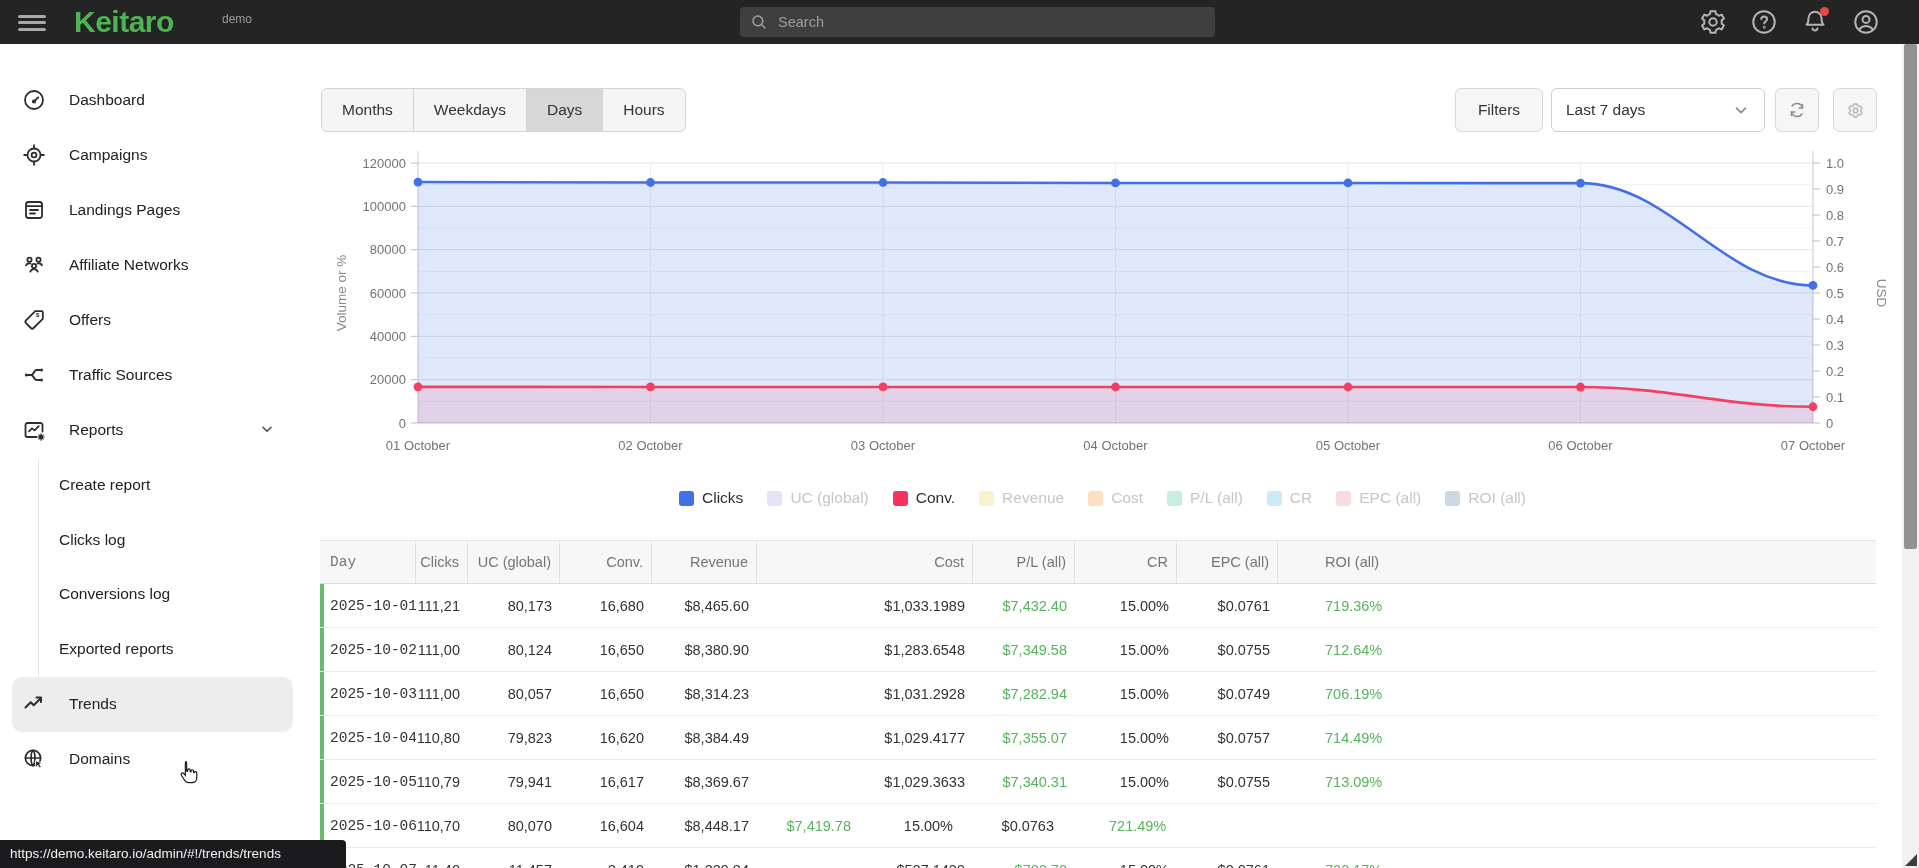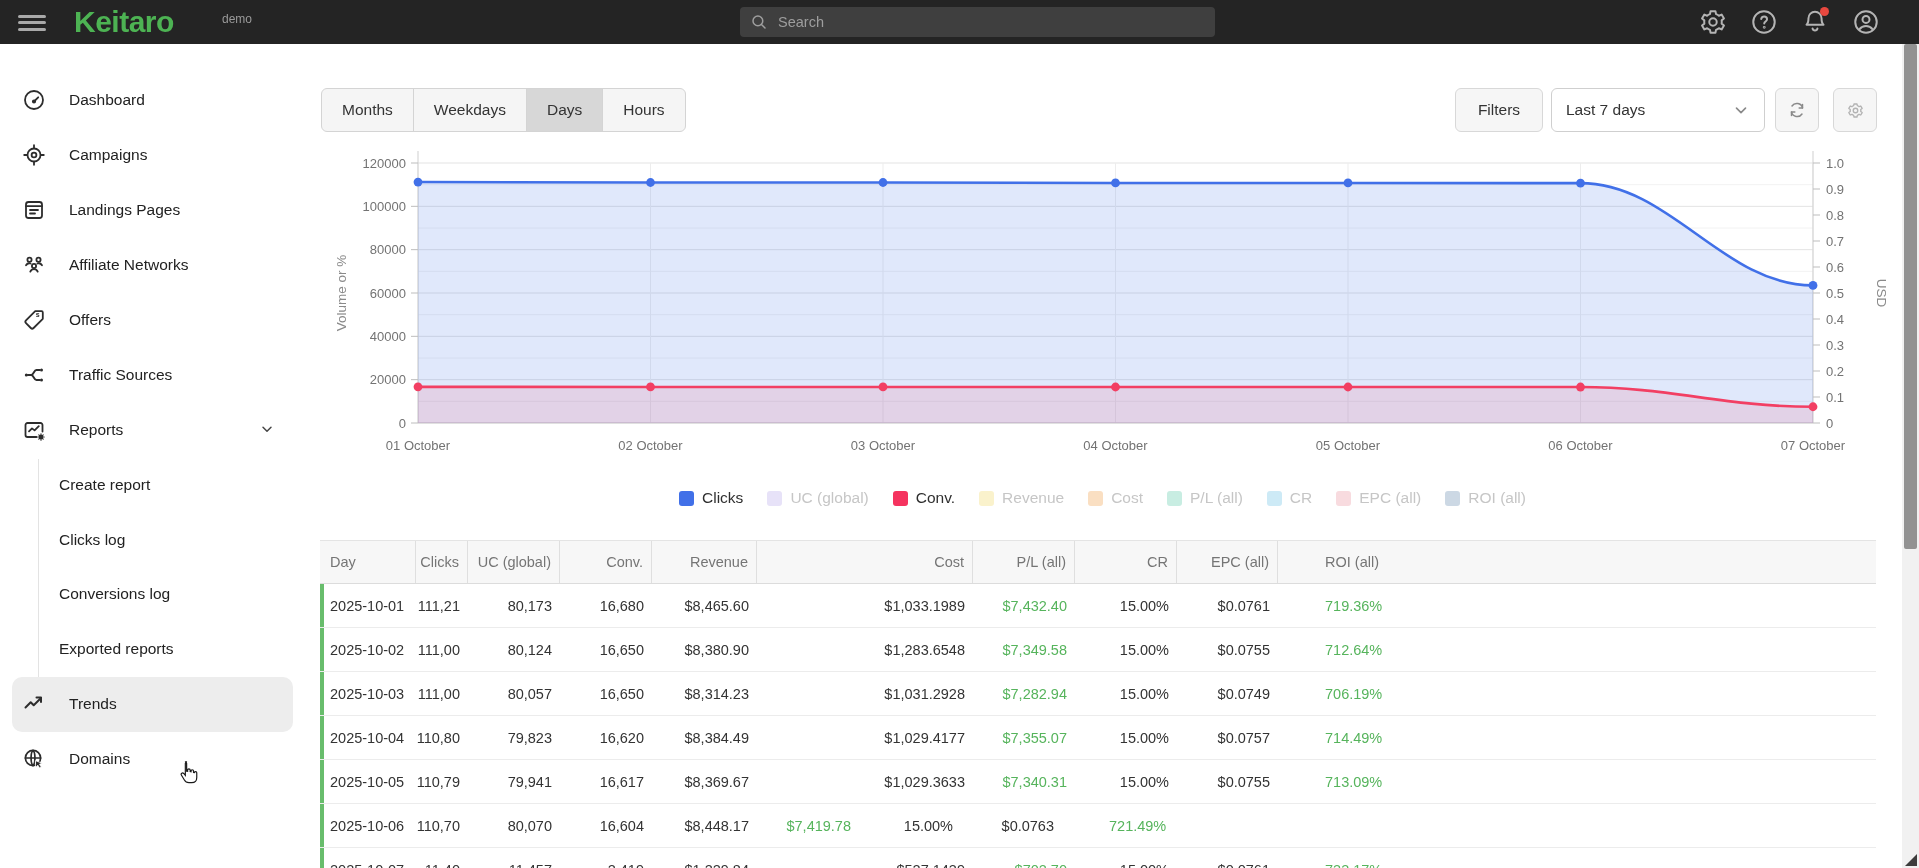--- a/index.html
+++ b/index.html
@@ -62,21 +62,21 @@
 
   
   .table { position:absolute; left:320px; top:540px; width:1556px; z-index:4; font-size:14.5px; }
   .trow { display:flex; height:44px; align-items:stretch; }
   .thead { background:#f7f7f7; border-top:1px solid #e4e4e4; border-bottom:1px solid #dcdcdc; color:#757575; }
   .thead .tcell { border-right:1px solid #dfdfdf; }
   .thead .tcell:last-child { border-right:none; }
   .tbody-row { border-bottom:1px solid #ececec; position:relative; color:#333; }
   .tbody-row::before { content:""; position:absolute; left:0; top:0; bottom:0; width:4px; background:#68bd6c; }
   .tcell { display:flex; align-items:center; overflow:hidden; white-space:nowrap; }
-  .al { justify-content:flex-start; padding-left:10px; }
+  .al { justify-content:flex-start; padding-left:10px;font-family:Liberation Mono, monospace; }
   .ar { justify-content:flex-end; padding-right:8px; }
   .aroi { justify-content:flex-start; padding-left:47px; }
   .green { color:#56b45c; }
 
   
   .statusbar { position:absolute; left:0; top:840px; width:346px; height:28px; background:#1b1b1e; color:#f2f2f2;
     font-size:13.5px; line-height:28px; padding:0 10px; border-top-right-radius:4px; z-index:40; white-space:nowrap; }
   .vscroll { position:absolute; right:0; top:44px; width:17px; height:824px; background:#f1f1f1; z-index:50; }
   .vthumb { position:absolute; left:2px; top:0; width:13px; height:505px; background:#929292; border-radius:2px; }
   .corner-tri { position:absolute; right:2px; bottom:2px; width:0; height:0;
@@ -472,20 +472,21 @@
         <div class="tcell ar" style="width: 92px;">2,419</div>
         <div class="tcell ar" style="width: 105px;">$1,229.84</div>
         <div class="tcell ar" style="width: 216px;">$527.1439</div>
         <div class="tcell ar green" style="width: 102px;">$702.70</div>
         <div class="tcell ar" style="width: 102px;">15.00%</div>
         <div class="tcell ar" style="width: 101px;">$0.0761</div>
         <div class="tcell aroi green" style="width: 598px;">733.17%</div>
       </div>
     </div>
 
+  <div class="statusbar">https://demo.keitaro.io/admin/#!/trends/trends</div>
   <div class="vscroll">
       <div class="vthumb"></div>
     </div>
   <div class="corner-tri"></div>
   <svg id="cursor" viewBox="0 0 24 26">
     <path d="M8.2 1.6c.9 0 1.6.7 1.6 1.6v7.2l.9.15V9.2c0-.55.55-1 1.2-1s1.2.45 1.2 1v1.6l.8.15v-.9c0-.55.5-1 1.1-1 .7 0 1.2.5 1.2 1v1.5l.8.15c0-.5.5-.9 1.1-.9.6 0 1.1.5 1.1 1.1v4.3c0 2.8-1.9 4.8-4.7 4.8h-2.6c-1.9 0-3.3-.8-4.2-2.4l-2.8-4.7c-.4-.6-.2-1.3.4-1.7.6-.4 1.3-.2 1.8.3l1.5 1.8V3.2c0-.9.7-1.6 1.6-1.6z" fill="#ffffff" stroke="#1a1a1a" stroke-width="1.1"></path>
   </svg>
 </div>
 
 </body></html>

